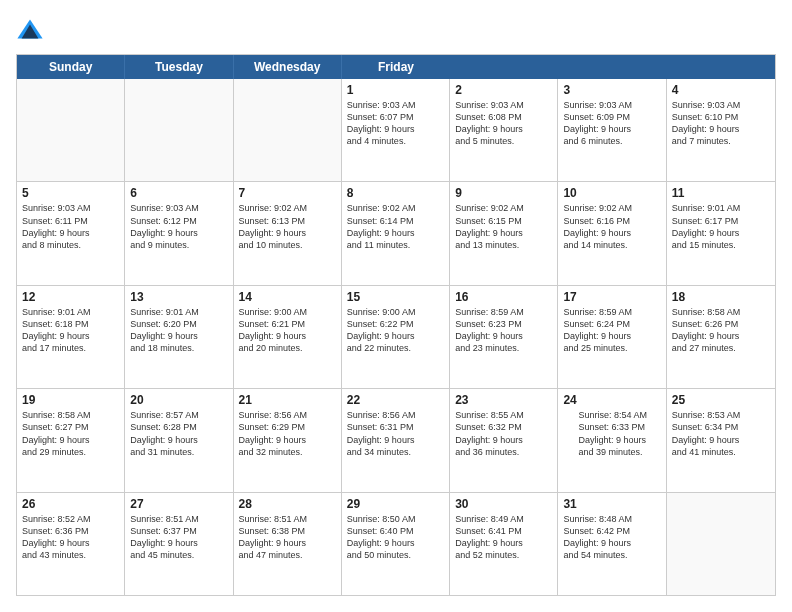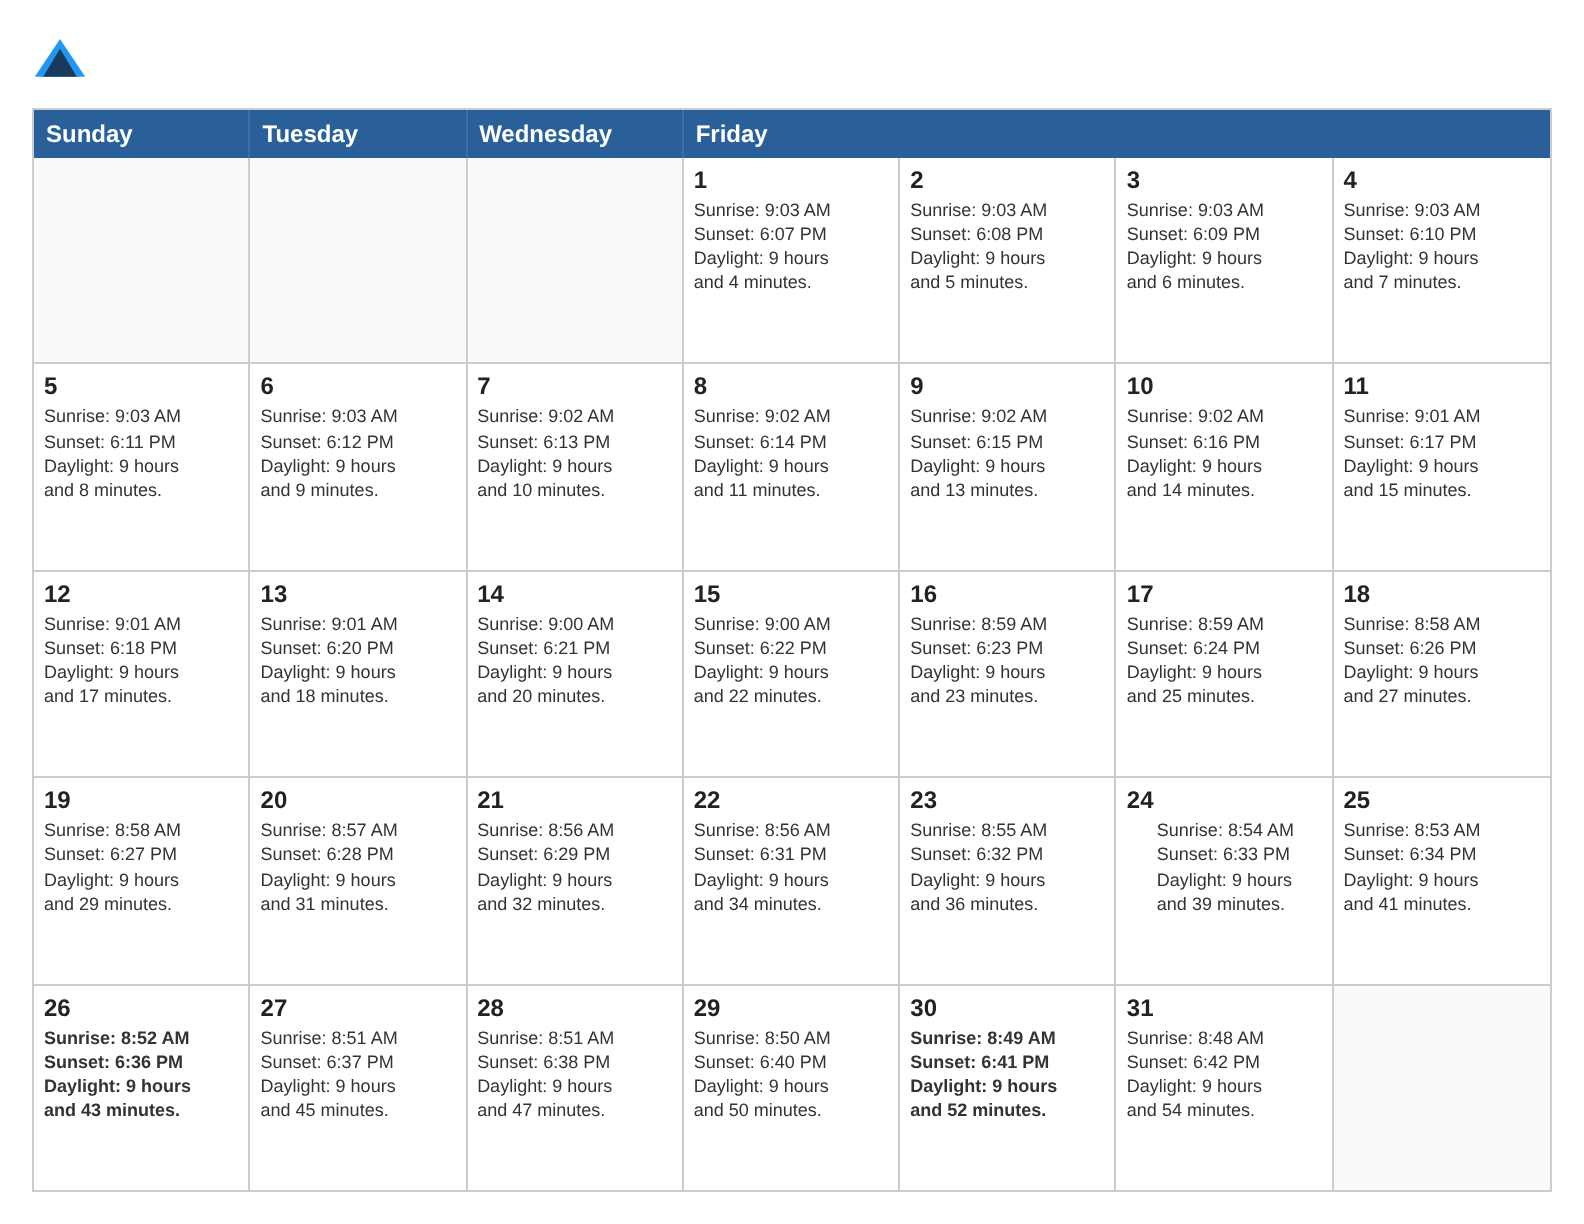--- a/index.html
+++ b/index.html
@@ -59,21 +59,21 @@
     .cal-header {
       display: grid;
       grid-template-columns: repeat(7, 1fr);
       background: #2a6099;
     }
     .cal-header-cell {
       color: #fff;
       font-size: 12px;
       font-weight: bold;
       padding: 5px 6px;
-      text-align: left;
+      text-align: center;
       border-right: 1px solid #3a70a9;
     }
     .cal-header-cell:last-child { border-right: none; }
     .cal-body {
       flex: 1;
       display: flex;
       flex-direction: column;
     }
     .cal-row {
       display: grid;
@@ -317,21 +317,21 @@
             <span class="day-num">25</span>
             <div class="cell-info" style="white-space: pre-line;">Sunrise: 8:53 AM
 Sunset: 6:34 PM
 Daylight: 9 hours
 and 41 minutes.</div>
           </div>
         </div>
         <div class="cal-row">
           <div class="cal-cell">
             <span class="day-num">26</span>
-            <div class="cell-info" style="white-space: pre-line; font-weight: bold;">Sunrise: 8:52 AM
+            <div class="cell-info" style="white-space: pre-line;">Sunrise: 8:52 AM
 Sunset: 6:36 PM
 Daylight: 9 hours
 and 43 minutes.</div>
           </div>
           <div class="cal-cell">
             <span class="day-num">27</span>
             <div class="cell-info" style="white-space: pre-line;">Sunrise: 8:51 AM
 Sunset: 6:37 PM
 Daylight: 9 hours
 and 45 minutes.</div>
@@ -345,21 +345,21 @@
           </div>
           <div class="cal-cell">
             <span class="day-num">29</span>
             <div class="cell-info" style="white-space: pre-line;">Sunrise: 8:50 AM
 Sunset: 6:40 PM
 Daylight: 9 hours
 and 50 minutes.</div>
           </div>
           <div class="cal-cell">
             <span class="day-num">30</span>
-            <div class="cell-info" style="white-space: pre-line; font-weight: bold;">Sunrise: 8:49 AM
+            <div class="cell-info" style="white-space: pre-line;">Sunrise: 8:49 AM
 Sunset: 6:41 PM
 Daylight: 9 hours
 and 52 minutes.</div>
           </div>
           <div class="cal-cell">
             <span class="day-num">31</span>
             <div class="cell-info" style="white-space: pre-line;">Sunrise: 8:48 AM
 Sunset: 6:42 PM
 Daylight: 9 hours
 and 54 minutes.</div>

